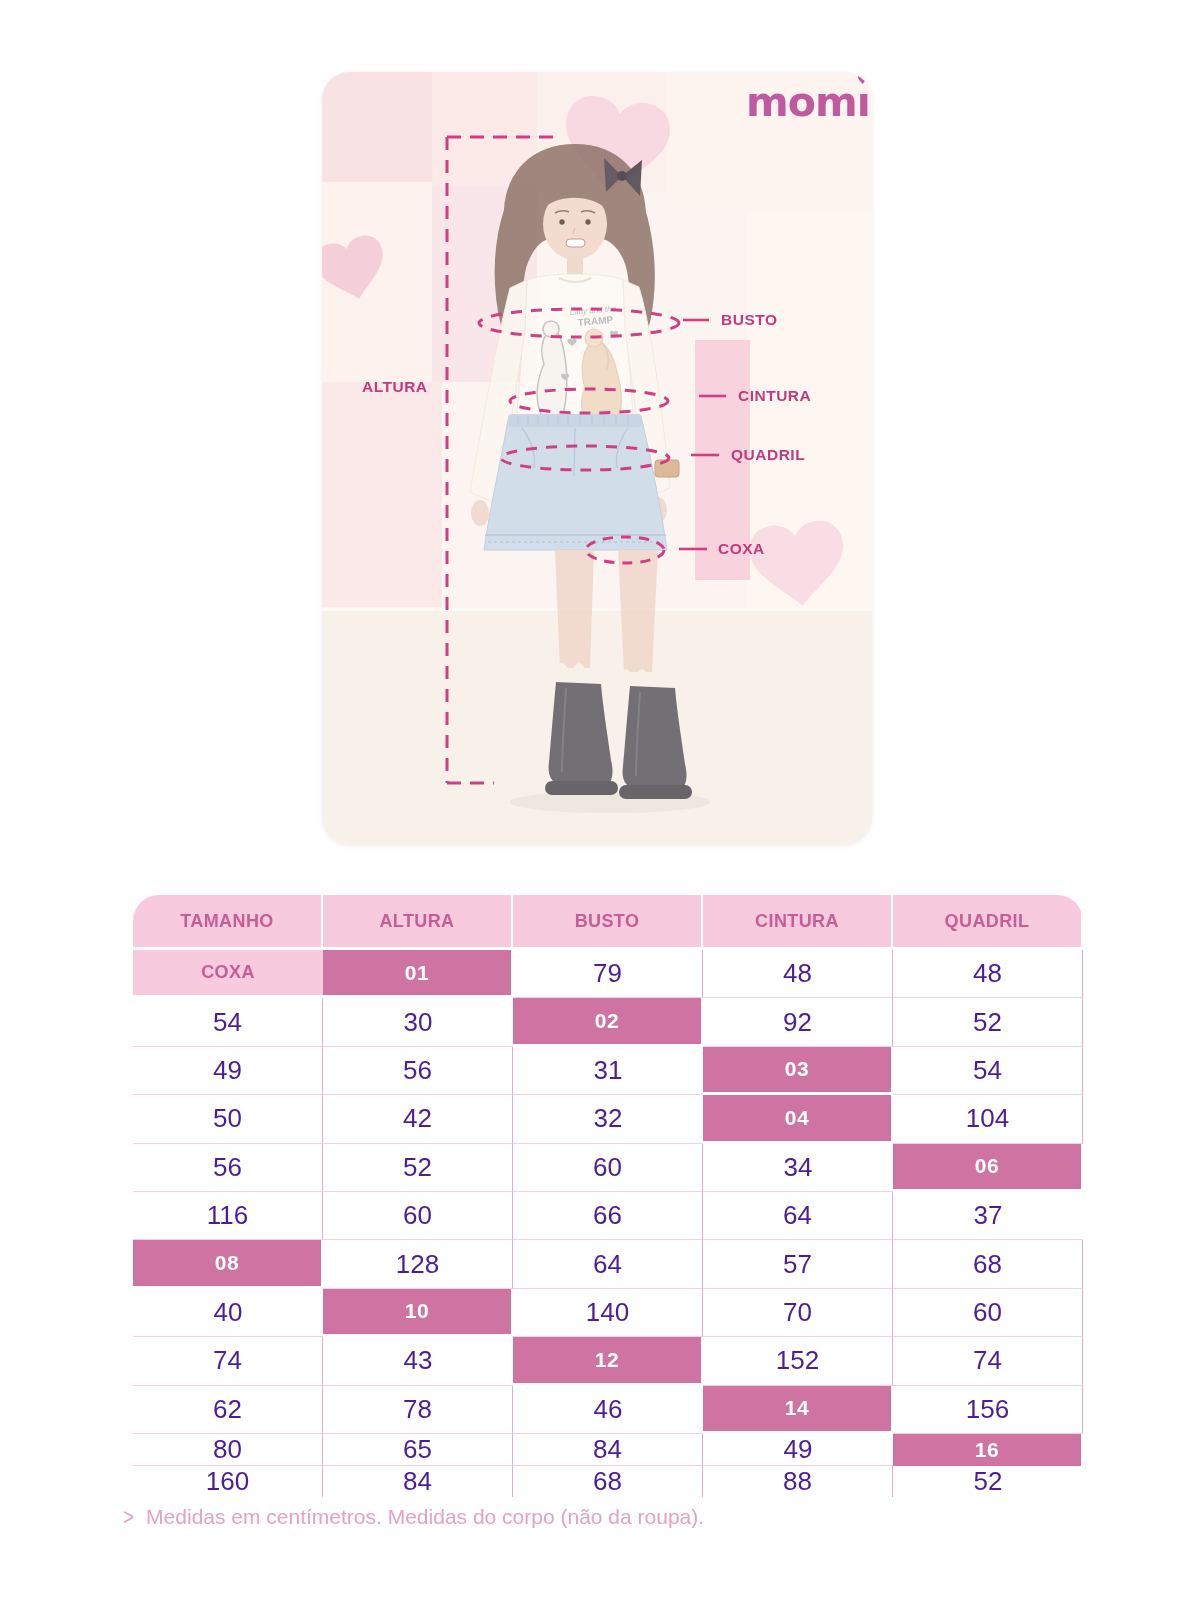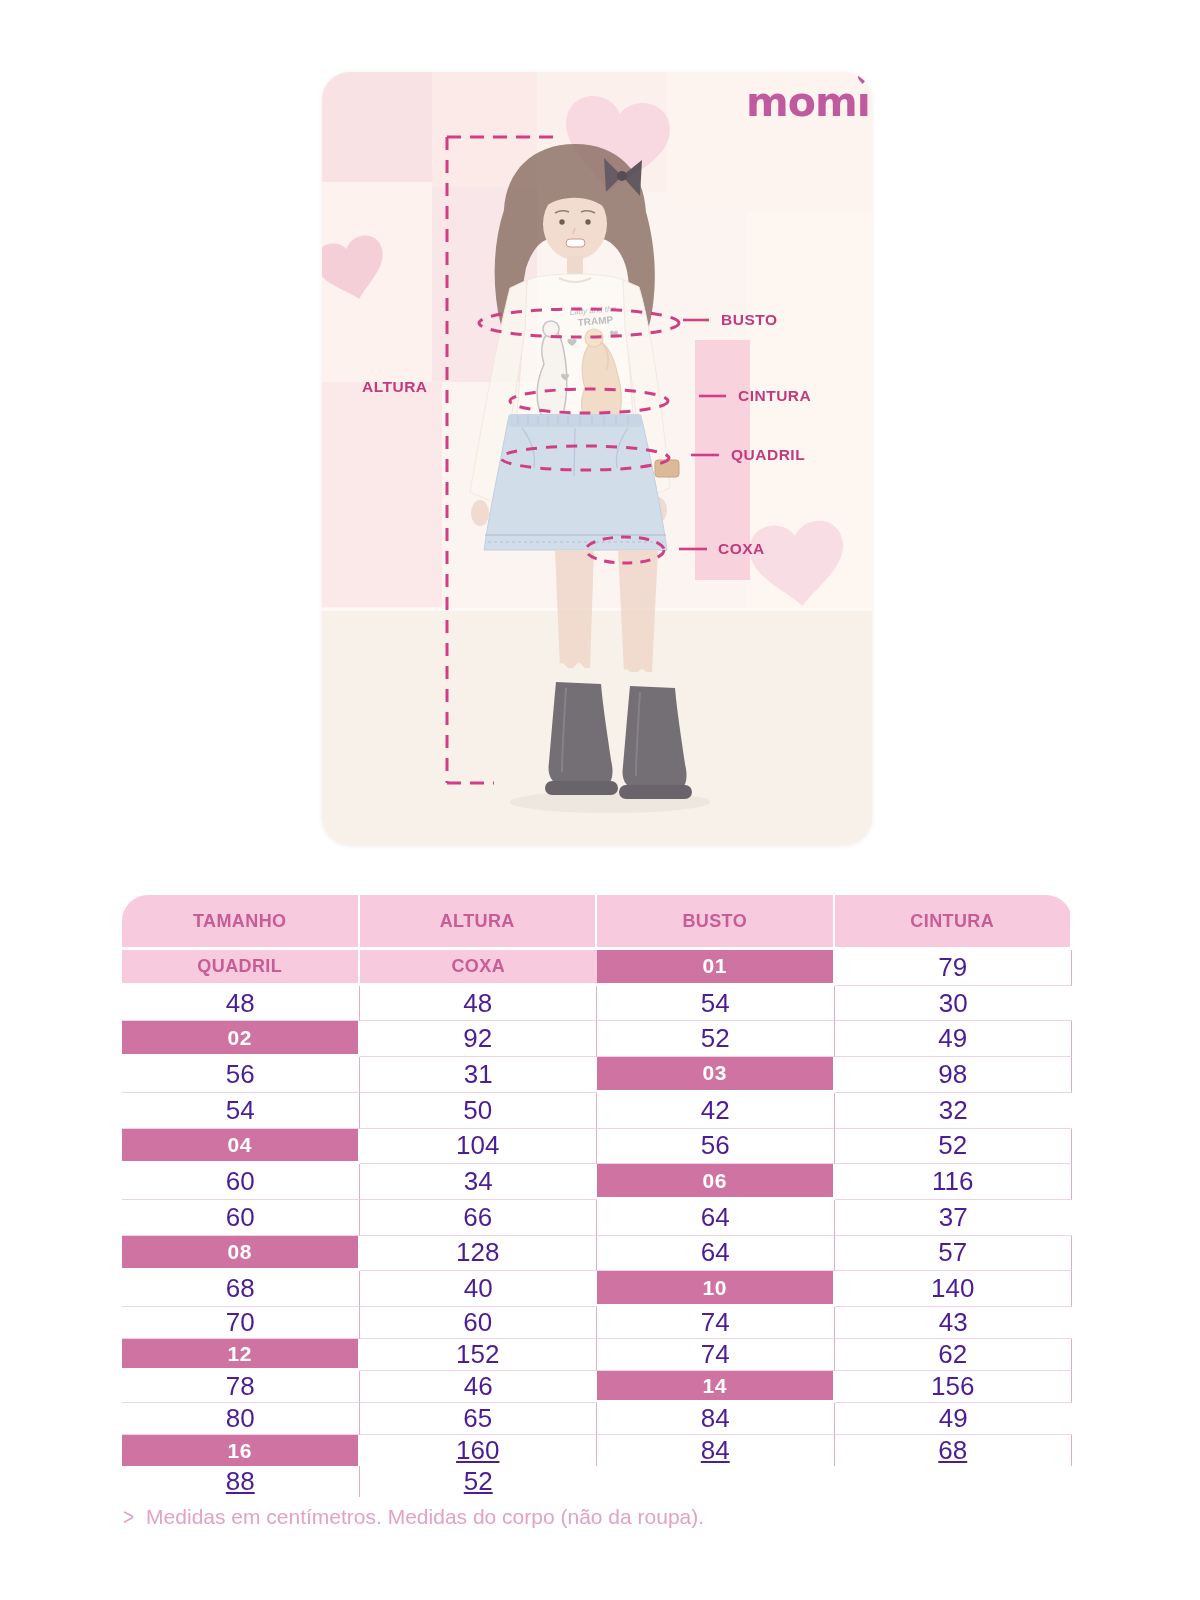--- a/index.html
+++ b/index.html
@@ -14,33 +14,33 @@
   .logo .iwrap{position:relative;display:inline-block;}
   .logo .iheart{position:absolute;left:0px;top:-6px;font-size:13px;color:#bf5a9e;}
   .m-label{position:absolute;font-size:15.5px;font-weight:bold;color:#c23a7e;letter-spacing:.5px;line-height:16px;}
   .lbl-altura{left:40px;top:307px;width:64px;text-align:right;}
   .lbl-busto{left:399px;top:240px;}
   .lbl-cintura{left:416px;top:316px;}
   .lbl-quadril{left:409px;top:375px;}
   .lbl-coxa{left:396px;top:469px;}
 
   
-  .size-table{position:absolute;left:122px;top:895px;width:950px;height:602px;border-radius:26px;overflow:hidden;
-              display:grid;grid-template-columns:repeat(4,1fr);grid-template-rows:55px repeat(10,1fr);background:#fff;}
+  .size-table{position:absolute;left:133px;top:895px;width:950px;height:602px;border-radius:26px;overflow:hidden;
+              display:grid;grid-template-columns:repeat(5,1fr);grid-template-rows:55px repeat(10,1fr);background:#fff;}
   .size-table > div{display:flex;align-items:center;justify-content:center;}
   .th{background:#f8cade;color:#c75d97;font-weight:bold;font-size:18px;letter-spacing:.4px;
       border-right:2px solid #fff;border-bottom:3px solid #fff;}
   .th.last-col{border-right:none;}
   .size-cell{background:#ce73a2;color:#ffffff;font-weight:bold;font-size:21px;letter-spacing:.5px;
       border-right:2px solid #fff;border-bottom:3px solid #fff;}
   .size-cell.last-row{border-bottom:none;}
   .val-cell{background:#ffffff;color:#4c1d95;font-size:26px;
       border-right:1px solid #e0aecb;border-bottom:1px solid #f0d2e2;}
   .val-cell.last-col{border-right:none;}
-  .val-cell.last-row{border-bottom:none;text-decoration:underline;}
+  .val-cell.last-row{border-bottom:none;}
 
   
   .footnote{position:absolute;left:123px;top:1505px;display:flex;align-items:center;gap:12px;
             color:#e2a2c6;font-size:21px;}
   .footnote .chev{font-size:19px;transform:scaleY(1.25);display:inline-block;color:#e2a2c6;}
 </style>
 </head>
 <body>
 
 <div class="card">
@@ -196,21 +196,20 @@
     <div class="val-cell">48</div>
     <div class="val-cell">54</div>
     <div class="val-cell last-col">30</div>
     <div class="size-cell">02</div>
     <div class="val-cell">92</div>
     <div class="val-cell">52</div>
     <div class="val-cell">49</div>
     <div class="val-cell">56</div>
     <div class="val-cell last-col">31</div>
     <div class="size-cell">03</div>
-    <div class="val-cell">98</div>
     <div class="val-cell">54</div>
     <div class="val-cell">50</div>
     <div class="val-cell">42</div>
     <div class="val-cell last-col">32</div>
     <div class="size-cell">04</div>
     <div class="val-cell">104</div>
     <div class="val-cell">56</div>
     <div class="val-cell">52</div>
     <div class="val-cell">60</div>
     <div class="val-cell last-col">34</div>

